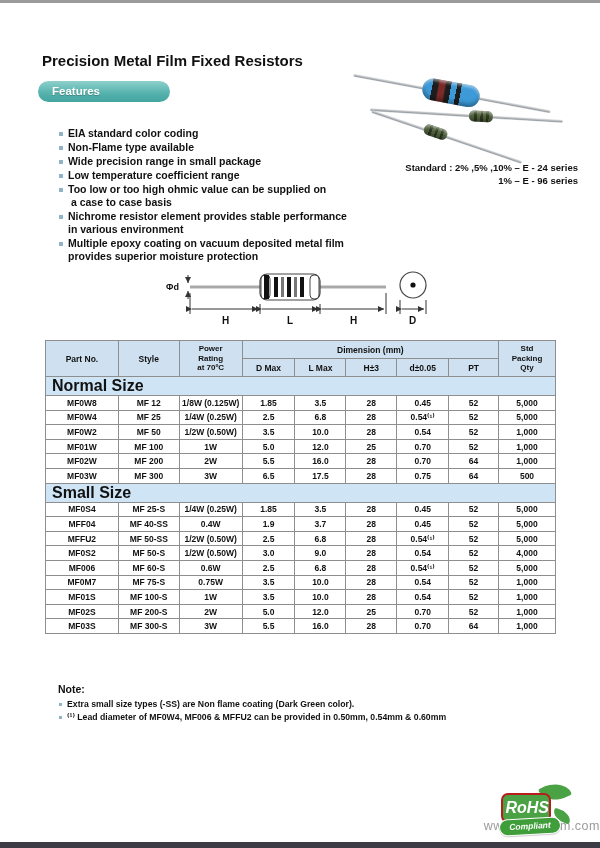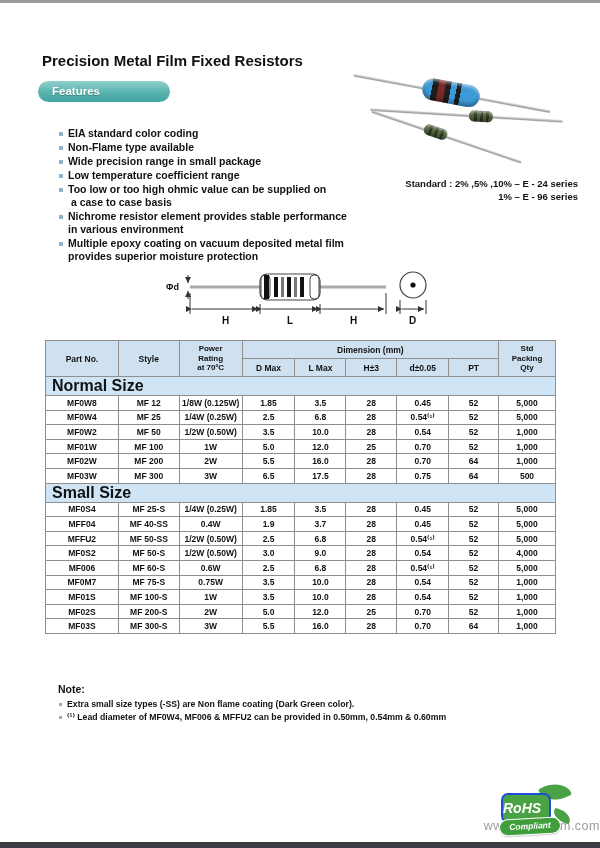--- a/index.html
+++ b/index.html
@@ -41,21 +41,21 @@
         background:linear-gradient(90deg,#55663f 0%,#55663f 22%,#2e3b22 22%,#2e3b22 34%,
         #55663f 34%,#55663f 48%,#2e3b22 48%,#2e3b22 58%,#55663f 58%,#55663f 72%,
         #2e3b22 72%,#2e3b22 82%,#55663f 82%,#55663f 100%);}
   .res-greenB{left:32px;top:44px;width:158px;height:14px;transform:rotate(18.8deg);transform-origin:left center;}
   .res-greenB .res-lead{top:6px;height:2.5px;}
   .res-greenB .res-body{left:55px;top:1px;width:24px;height:11px;border-radius:5px;
         background:linear-gradient(90deg,#55663f 0%,#55663f 22%,#2e3b22 22%,#2e3b22 34%,
         #55663f 34%,#55663f 48%,#2e3b22 48%,#2e3b22 58%,#55663f 58%,#55663f 72%,
         #2e3b22 72%,#2e3b22 82%,#55663f 82%,#55663f 100%);}
 
-  .standard{position:absolute;right:22px;top:178px;text-align:right;font-size:9.5px;
+  .standard{position:absolute;right:22px;top:162px;text-align:right;font-size:9.5px;
         font-weight:bold;line-height:12.5px;white-space:pre-line;}
 
   .diagram{position:absolute;left:158px;top:260px;}
 
   .spec-table{position:absolute;left:45px;top:340px;width:511px;border-collapse:collapse;}
   .spec-table th,.spec-table td{border:1px solid #8e8e8e;font-size:8.5px;font-weight:bold;
         text-align:center;padding:0 1px;}
   .spec-table thead th{background:#cfe1f0;height:17px;}
   .spec-table thead th.multiline{white-space:pre-line;line-height:9.5px;font-size:8px;}
   .spec-table td{height:13.6px;background:#fff;}
@@ -70,22 +70,22 @@
 
   .website{position:absolute;left:0;right:0;top:819px;text-align:right;font-size:12.5px;
         color:#9b9b9b;letter-spacing:0.5px;}
 
   .rohs{position:absolute;left:499px;top:784px;width:72px;height:58px;}
   .rohs-leaf-big{position:absolute;right:2px;top:-2px;width:28px;height:20px;background:#4aa244;
         border-radius:2px 90% 2px 90%;transform:rotate(-28deg);}
   .rohs-leaf-small{position:absolute;right:0px;top:26px;width:18px;height:12px;background:#4aa244;
         border-radius:2px 90% 2px 90%;transform:rotate(15deg);}
   .rohs-box{position:absolute;left:2px;top:9px;width:46px;height:26px;background:#4aa244;
-        border:2px solid #1d4ed8;border-radius:7px;color:#fff;font-size:14px;font-weight:bold;
-        font-style:italic;text-align:left;line-height:26px;}
+        border:2px solid #b91c1c;border-radius:7px;color:#fff;font-size:16px;font-weight:bold;
+        font-style:italic;text-align:right;line-height:26px;}
   .rohs-pill{position:absolute;left:0px;top:34px;width:60px;height:15px;background:#3f9e3a;
         border:1.5px solid #fff;border-radius:9px;color:#fff;font-size:8.5px;font-weight:bold;
         font-style:italic;text-align:center;line-height:14px;transform:rotate(-3deg);
         box-shadow:0 1px 1px rgba(0,0,0,0.2);}
 </style>
 </head>
 <body>
 
 <div class="page">
   <div class="top-bar"></div>

